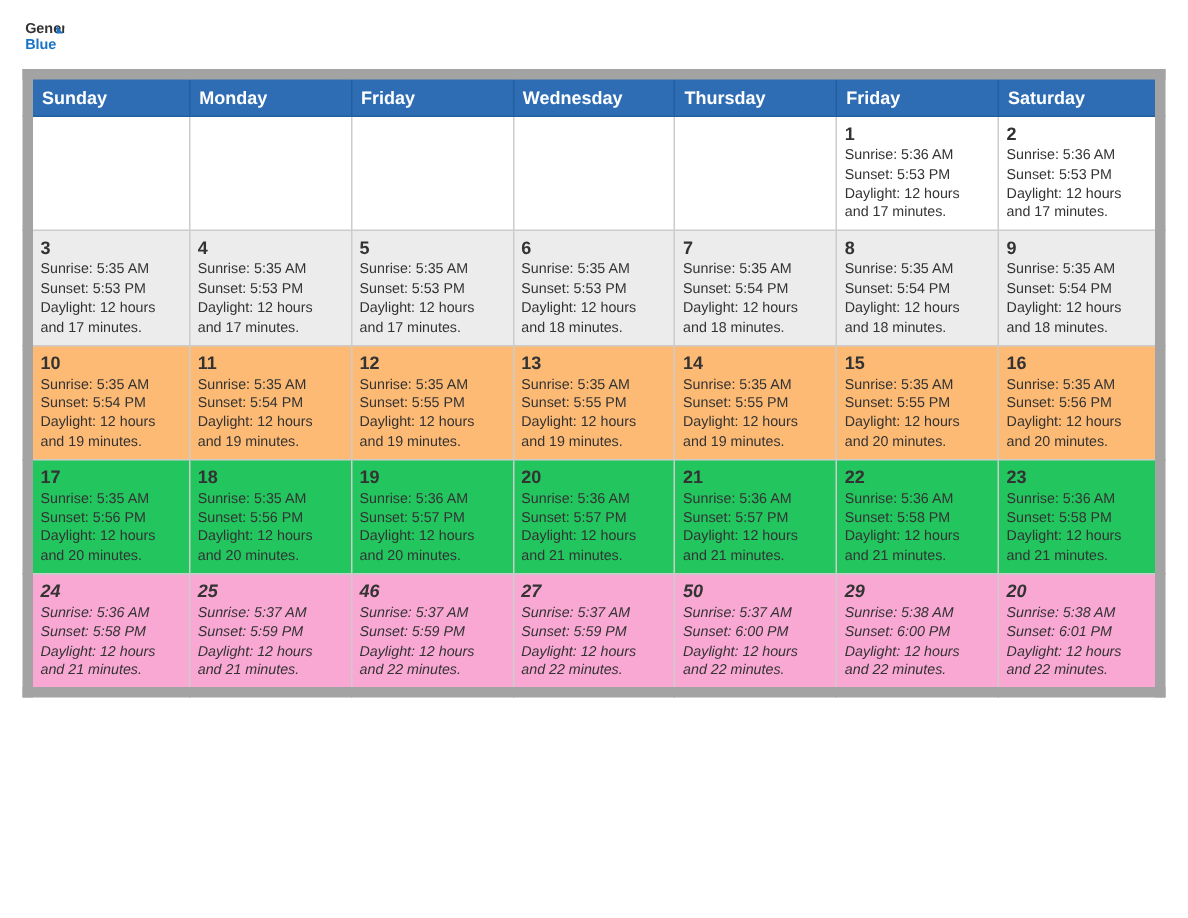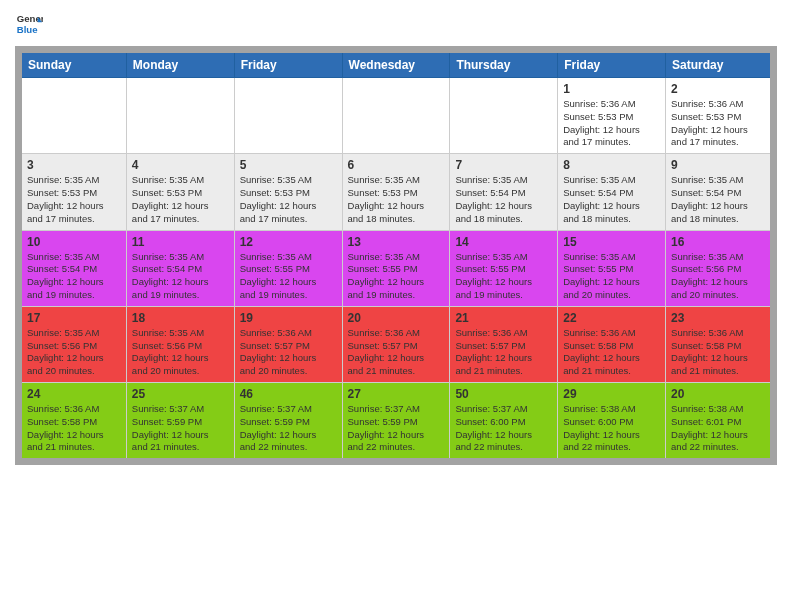--- a/index.html
+++ b/index.html
@@ -78,23 +78,23 @@
       margin-bottom: 2px;
     }
     .day-info {
       font-size: 9.5px;
       line-height: 1.35;
       color: #333;
     }
     
     .row-1 td { background: #fff; }
     .row-2 td { background: #ececec; }
-    .row-3 td { background: #d946ef; }
-    .row-4 td { background: #ef4444; }
-    .row-5 td { background: #84cc16; }
+    .row-3 td { background: #fdba74; }
+    .row-4 td { background: #22c55e; }
+    .row-5 td { background: #f9a8d4; font-style: italic; }
     .row-1 td.empty, .row-2 td.empty, .row-3 td.empty, .row-4 td.empty, .row-5 td.empty {
       background: inherit;
     }
   </style>
 </head>
 <body>
 
 <div class="page">
   <div class="header">
     <div class="logo">

